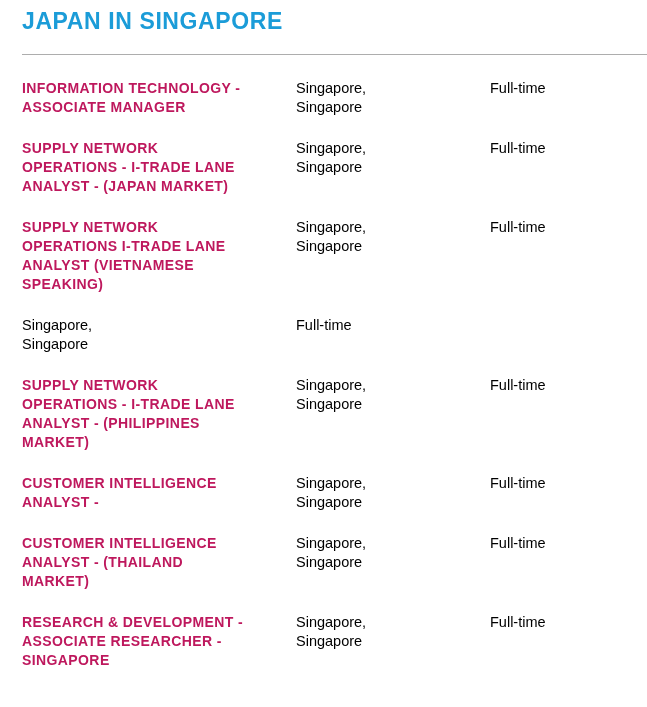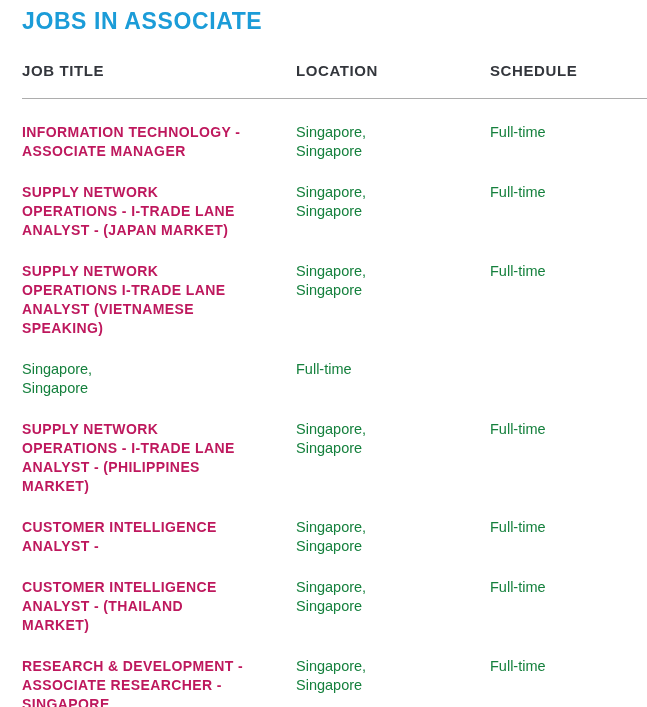--- a/index.html
+++ b/index.html
@@ -54,39 +54,34 @@
     color: #be185d;
     font-size: 14px;
     font-weight: 700;
     letter-spacing: 0.4px;
     line-height: 19px;
     white-space: pre-line;
     padding-right: 12px;
     cursor: pointer;
   }
   .muted-cell {
-    color: #15803d;
+    color: #000000;
     font-size: 14.5px;
     font-weight: 400;
     line-height: 19px;
     white-space: pre-line;
   }
 </style>
 </head>
 <body>
 
 <div class="container">
 
-  <h1 class="page-title">JOBS IN ASSOCIATE</h1>
+  <h1 class="page-title">JAPAN IN SINGAPORE</h1>
 
-  <div class="table-header">
-    <div>JOB TITLE</div>
-    <div>LOCATION</div>
-    <div>SCHEDULE</div>
-  </div>
 
   <div class="divider"></div>
 
   <div class="rows">
 
     <div class="job-row">
       <div class="job-title-cell">INFORMATION TECHNOLOGY -
 ASSOCIATE MANAGER</div>
       <div class="muted-cell">Singapore,
 Singapore</div>

